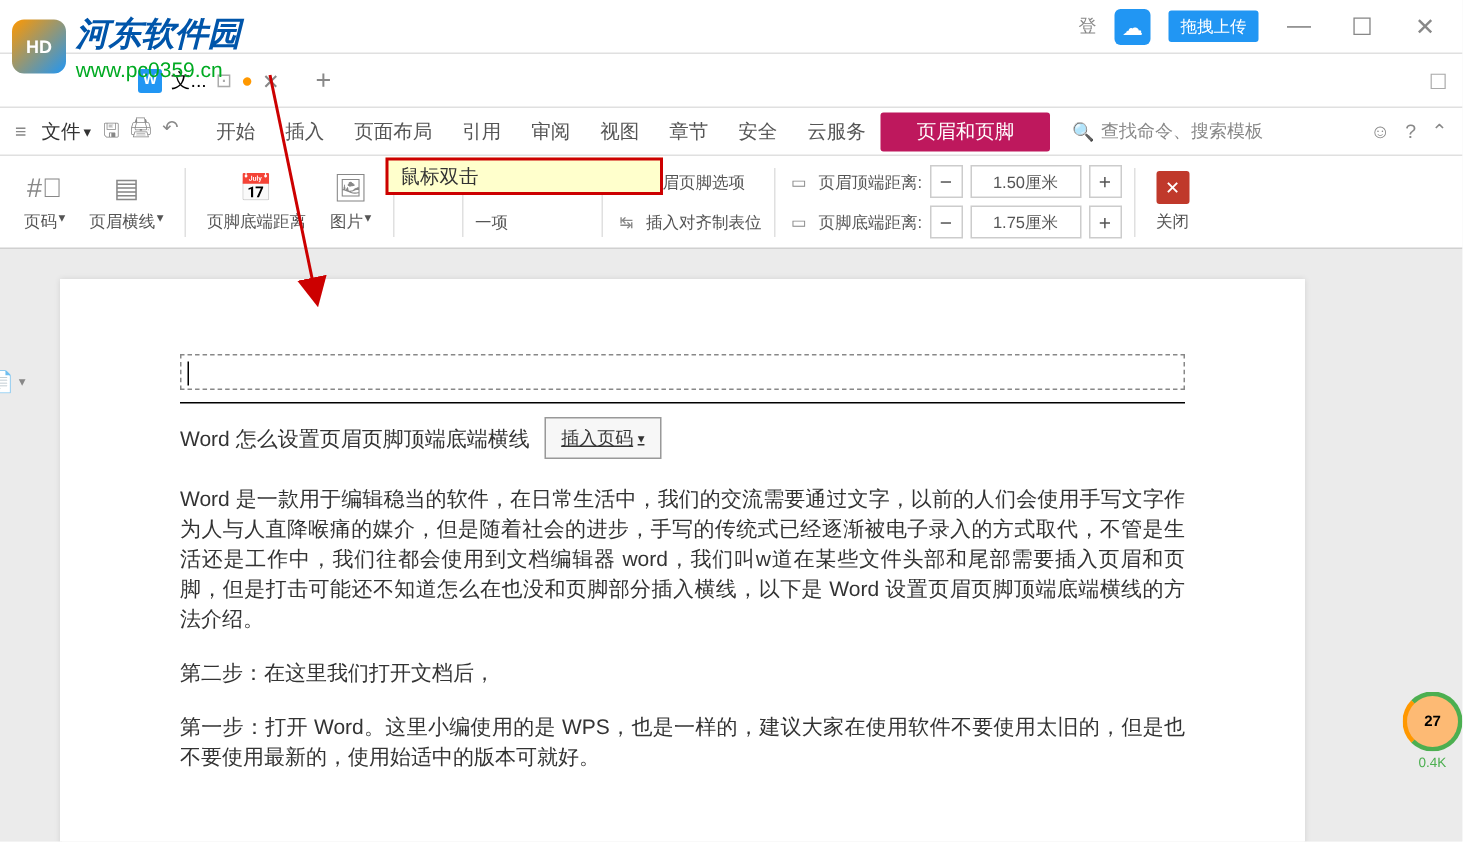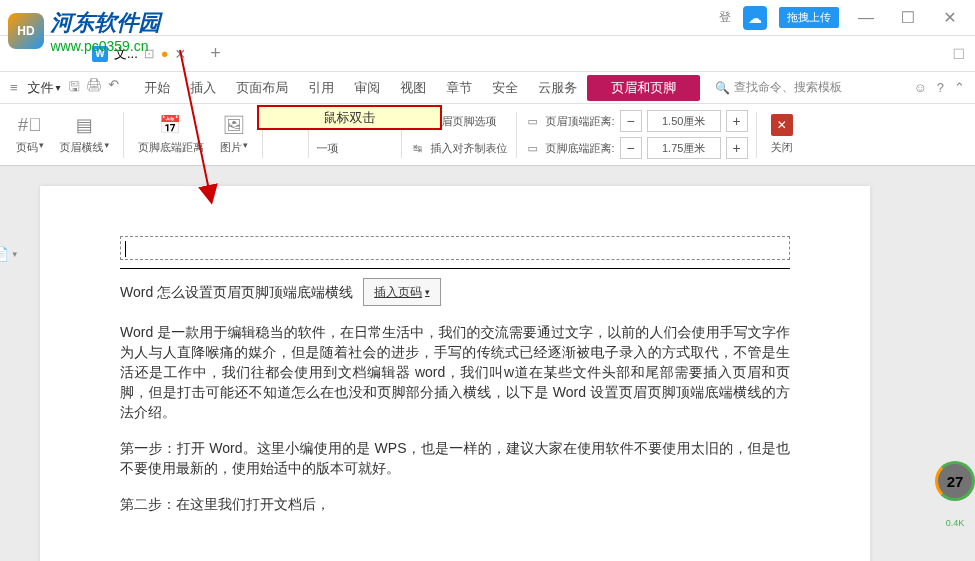--- a/index.html
+++ b/index.html
@@ -46,40 +46,40 @@
     .ribbon-label { display: flex; align-items: flex-start; gap: 1px; }
     .ribbon-sep { width: 1px; height: 46px; background: #e0e0e0; margin: 0 4px; }
     .ribbon-group-v { display: flex; flex-direction: column; gap: 3px; font-size: 11px; color: #555; }
     .ribbon-row { display: flex; align-items: center; gap: 5px; height: 24px; }
     .ribbon-row-icon { width: 16px; color: #888; text-align: center; }
     .distance-input { width: 74px; height: 22px; border: 1px solid #ccc; font-size: 11px; text-align: center; display: flex; align-items: center; justify-content: center; }
     .step-btn { width: 22px; height: 22px; border: 1px solid #ccc; font-size: 14px; color: #555; display: flex; align-items: center; justify-content: center; background: #fff; }
     .close-x { width: 22px; height: 22px; background: #c0392b; color: #fff; display: flex; align-items: center; justify-content: center; font-size: 12px; border-radius: 2px; }
     
     
-    .tooltip { position: absolute; top: 105px; left: 257px; width: 185px; height: 25px; background: #ffffcc; border: 2px solid #cc0000; font-size: 13px; color: #333; padding: 2px 8px; z-index: 50; text-align: center; }
+    .tooltip { position: absolute; top: 105px; left: 257px; width: 185px; height: 25px; background: #ffffcc; border: 2px solid #cc0000; font-size: 13px; color: #333; padding: 2px 8px; z-index: 50; }
     
     
     .arrow-container { position: absolute; top: 45px; left: 175px; z-index: 40; pointer-events: none; }
     
     
     .doc-area { background: #ebebeb; height: 430px; overflow: hidden; padding: 20px 60px 20px 40px; position: relative; }
     .doc-page { background: #fff; width: 830px; min-height: 400px; box-shadow: 0 0 4px rgba(0,0,0,0.1); position: relative; padding: 50px 80px 40px 80px; font-size: 14px; line-height: 20px; color: #333; }
     .doc-side-icon { position: absolute; top: 60px; left: -48px; width: 16px; height: 16px; color: #4a90d9; display:flex; align-items:center; gap:3px; }
     .header-border { border: 1px dashed #888; height: 24px; margin-bottom: 8px; position: relative; padding: 2px; }
     .cursor-line { border-left: 1px solid #000; height: 16px; margin-left: 2px; margin-top: 2px; }
     .header-line { border-bottom: 1px solid #000; margin-bottom: 12px; }
     .doc-title-row { display: flex; align-items: center; gap: 10px; margin-bottom: 16px; margin-top: -3px; }
     .insert-page-btn { border: 1px solid #999; background: #f7f7f7; padding: 3px 10px; font-size: 12px; display: flex; align-items: center; gap: 3px; text-decoration: underline; }
     .doc-para { margin-bottom: 16px; text-align: justify; }
     
     
     .speed-widget { position: absolute; right: 0; bottom: 40px; width: 40px; height: 60px; }
-    .speed-circle { width: 40px; height: 40px; border: 3px solid #4CAF50; border-left-color: #FF9800; border-radius: 50%; display: flex; align-items: center; justify-content: center; font-size: 15px; font-weight: bold; background: #737373; }
-    .speed-label { font-size: 9px; text-align: center; color: #4CAF50; margin-top: 17px; }
+    .speed-circle { width: 40px; height: 40px; border: 3px solid #4CAF50; border-left-color: #FF9800; border-radius: 50%; display: flex; align-items: center; justify-content: center; font-size: 10px; font-weight: bold; background: #fdba74; }
+    .speed-label { font-size: 9px; text-align: center; color: #4CAF50; margin-top: 2px; }
     
     .disabled { color: #ccc; }
   </style>
 </head>
 <body>
 
 <div class="title-bar">
   <div></div>
   <div class="title-right">
     <span class="login-link">登</span>
@@ -236,22 +236,22 @@
     <div class="header-line"></div>
 
     <div class="doc-title-row">
       <span>Word 怎么设置页眉页脚顶端底端横线</span>
       <div class="insert-page-btn">
         <span>插入页码</span>
         <span style="font-size:9px">▾</span>
       </div>
     </div>
     <div class="doc-para">Word 是一款用于编辑稳当的软件，在日常生活中，我们的交流需要通过文字，以前的人们会使用手写文字作为人与人直降喉痛的媒介，但是随着社会的进步，手写的传统式已经逐渐被电子录入的方式取代，不管是生活还是工作中，我们往都会使用到文档编辑器 word，我们叫w道在某些文件头部和尾部需要插入页眉和页脚，但是打击可能还不知道怎么在也没和页脚部分插入横线，以下是 Word 设置页眉页脚顶端底端横线的方法介绍。</div>
+    <div class="doc-para">第二步：在这里我们打开文档后，</div>
     <div class="doc-para">第一步：打开 Word。这里小编使用的是 WPS，也是一样的，建议大家在使用软件不要使用太旧的，但是也不要使用最新的，使用始适中的版本可就好。</div>
-    <div class="doc-para">第二步：在这里我们打开文档后，</div>
   </div>
 </div>
 
 <div class="speed-widget">
   <div class="speed-circle">27</div>
   <div class="speed-label">0.4K</div>
 </div>
 
 <div class="watermark">
   <span class="watermark-logo"></span>

